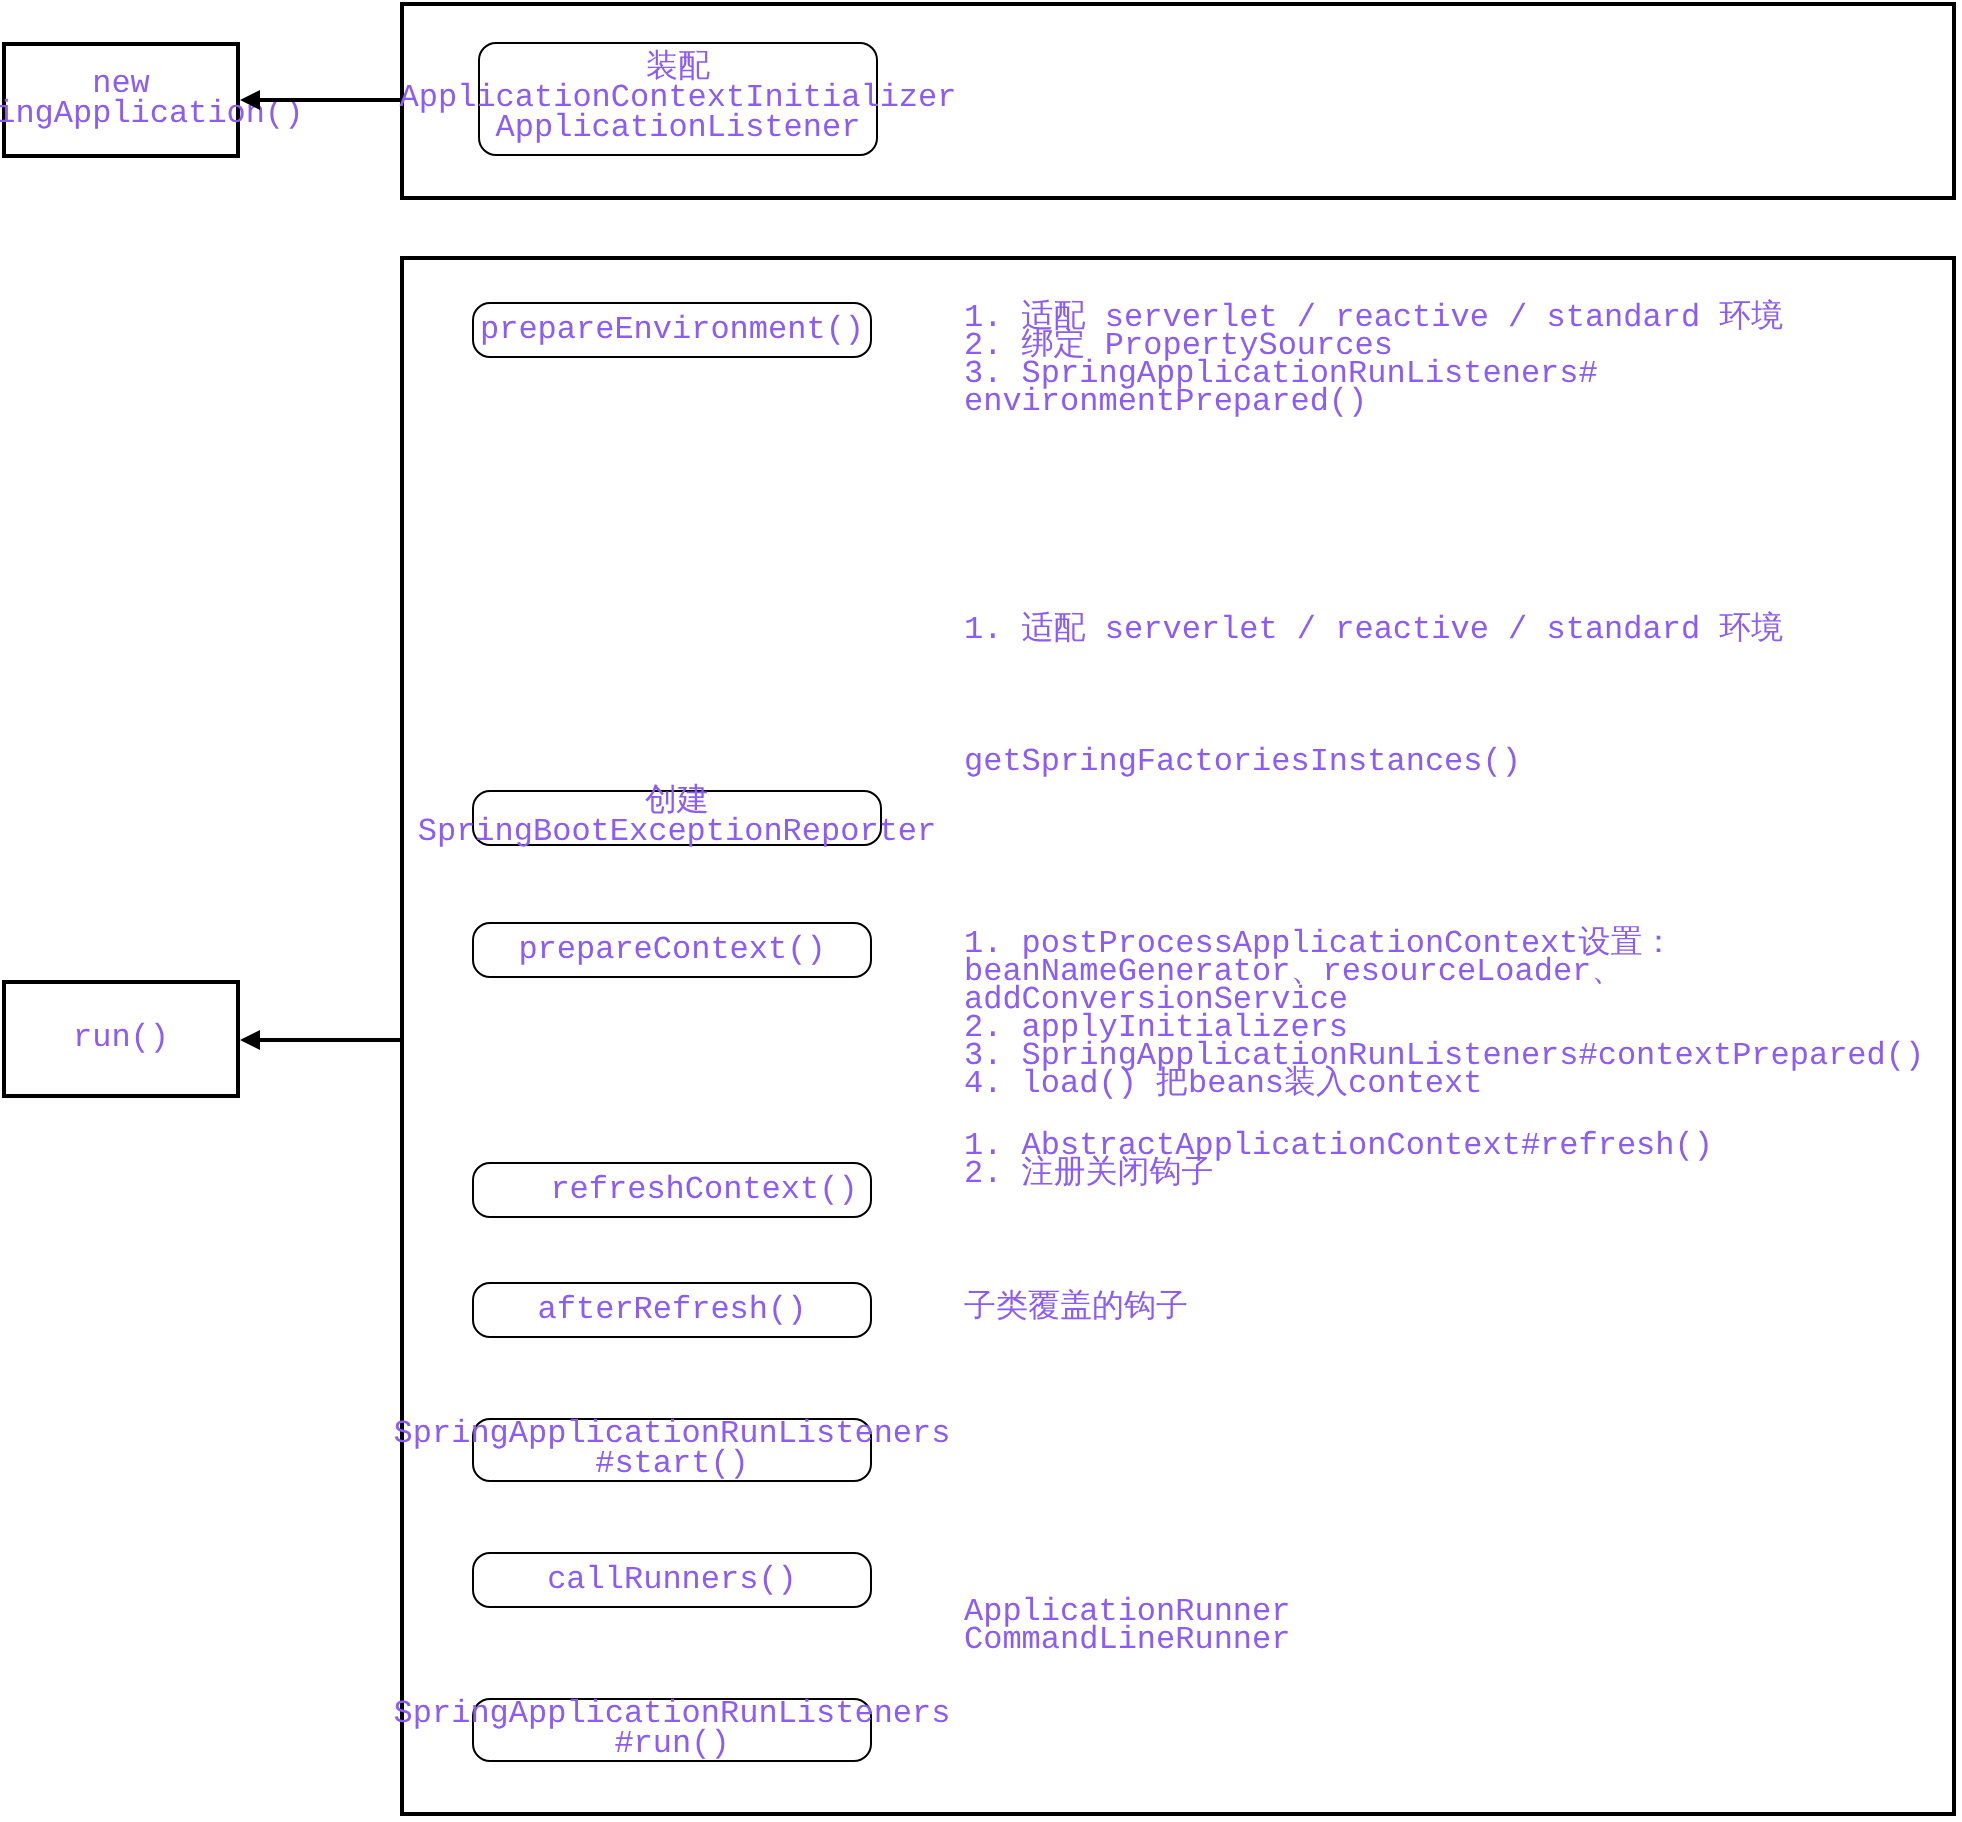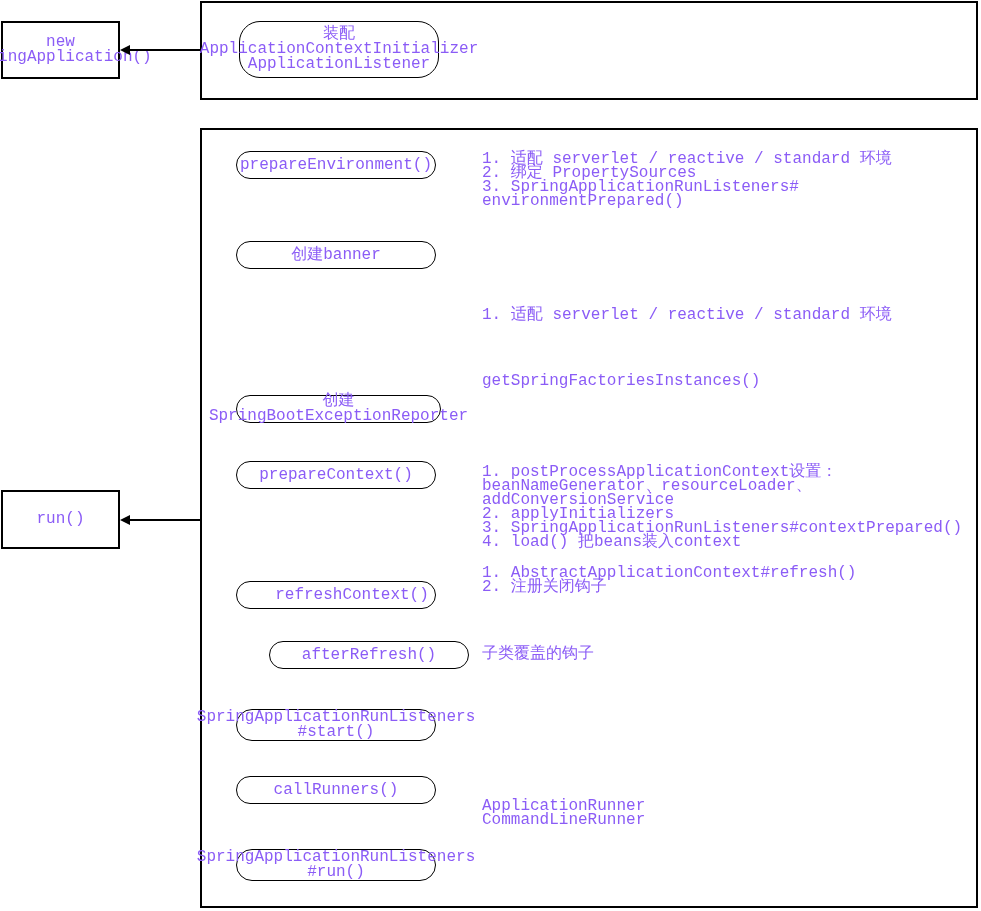--- a/index.html
+++ b/index.html
@@ -26,21 +26,21 @@
     display: flex;
     align-items: center;
     justify-content: center;
     text-align: center;
     white-space: pre-line;
     line-height: 15px;
   }
   .rounded-node {
     position: absolute;
     border: 1px solid #000000;
-    border-radius: 21px;
+    border-radius: 9px;
     background: #ffffff;
     display: flex;
     align-items: center;
     justify-content: center;
     text-align: center;
     white-space: pre-line;
     line-height: 15px;
   }
   .step { left: 236px; width: 200px; height: 28px; text-align: center; }
   .notes {
@@ -92,39 +92,38 @@
   <div class="rounded-node" style="left:239px; top:21px; width:200px; height:57px;">装配
 ApplicationContextInitializer
 ApplicationListener</div>
 
   <div class="rounded-node step" style="top:151px;">prepareEnvironment()</div>
   <div class="notes" style="top:152px;">1. 适配 serverlet / reactive / standard 环境
 2. 绑定 PropertySources
 3. SpringApplicationRunListeners#
 environmentPrepared()</div>
 
-  <div class="rounded-node step" style="top:241px;">创建banner</div>
 
   <div class="notes" style="top:308px;">1. 适配 serverlet / reactive / standard 环境</div>
 
   <div class="rounded-node step" style="top:371px; width:205px;margin-top:24px;">创建SpringBootExceptionReporter</div>
   <div class="notes" style="top:374px;">getSpringFactoriesInstances()</div>
 
   <div class="rounded-node step" style="top:461px;">prepareContext()</div>
   <div class="notes" style="top:465px;">1. postProcessApplicationContext设置：
 beanNameGenerator、resourceLoader、addConversionService
 2. applyInitializers
 3. SpringApplicationRunListeners#contextPrepared()
 4. load() 把beans装入context</div>
 
   <div class="rounded-node step" style="top:581px;padding-left:32px;">refreshContext()</div>
   <div class="notes" style="top:566px;">1. AbstractApplicationContext#refresh()
 2. 注册关闭钩子</div>
 
-  <div class="rounded-node step" style="top:641px;margin-left:33px;">afterRefresh()</div>
+  <div class="rounded-node step" style="top:641px;">afterRefresh()</div>
   <div class="notes" style="top:647px;">子类覆盖的钩子</div>
 
   <div class="rounded-node step" style="top:709px; height:32px;">SpringApplicationRunListeners
 #start()</div>
 
   <div class="rounded-node step" style="top:776px;">callRunners()</div>
   <div class="notes" style="top:799px;">ApplicationRunner
 CommandLineRunner</div>
 
   <div class="rounded-node step" style="top:849px; height:32px;">SpringApplicationRunListeners

